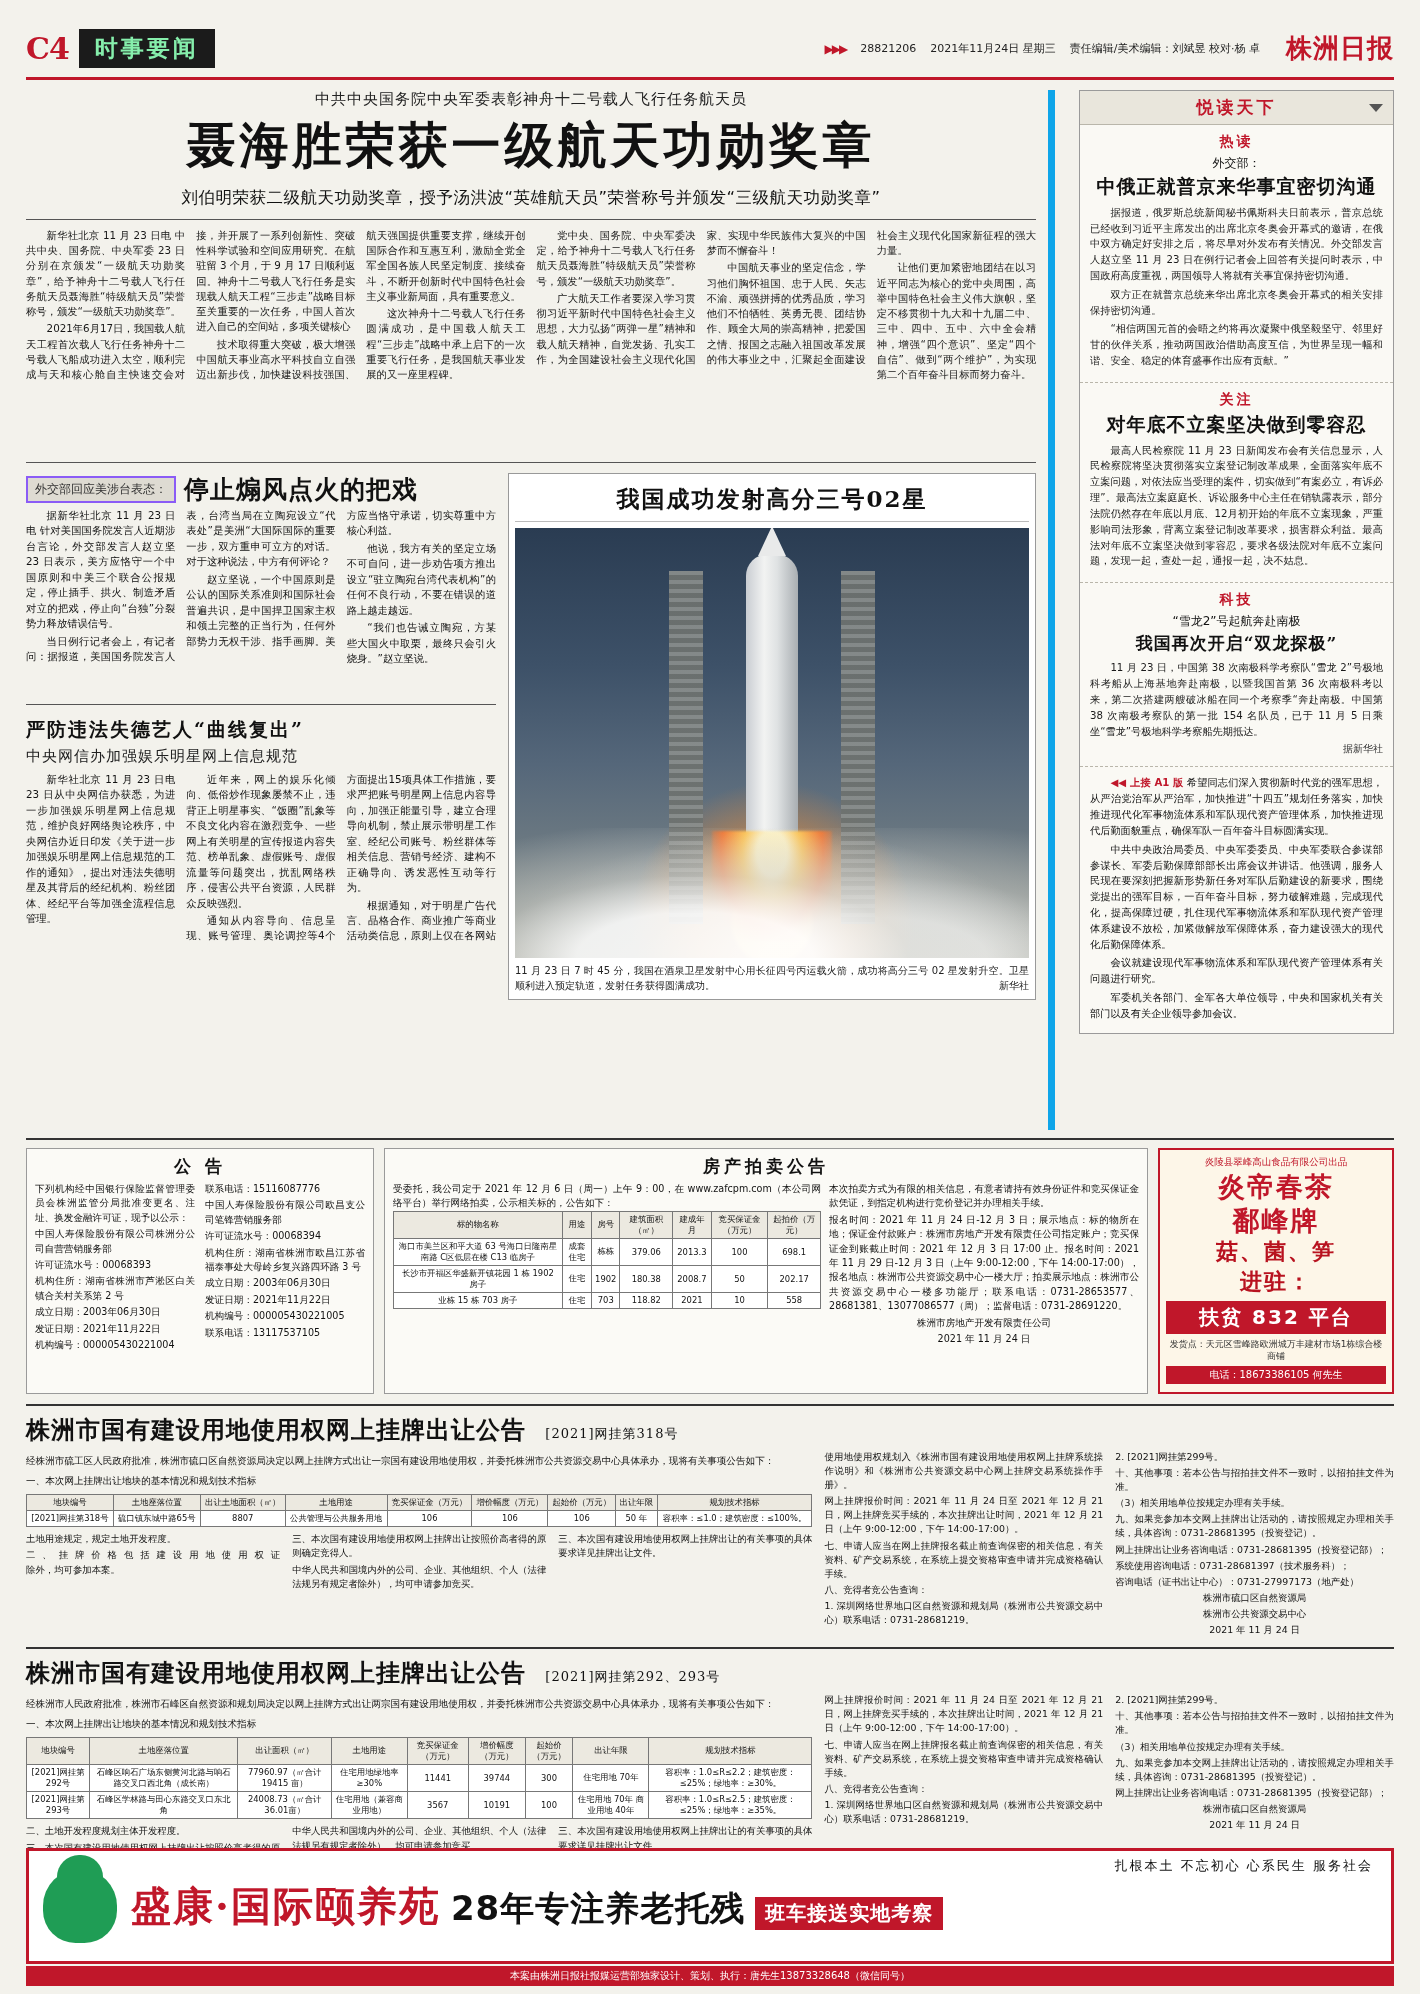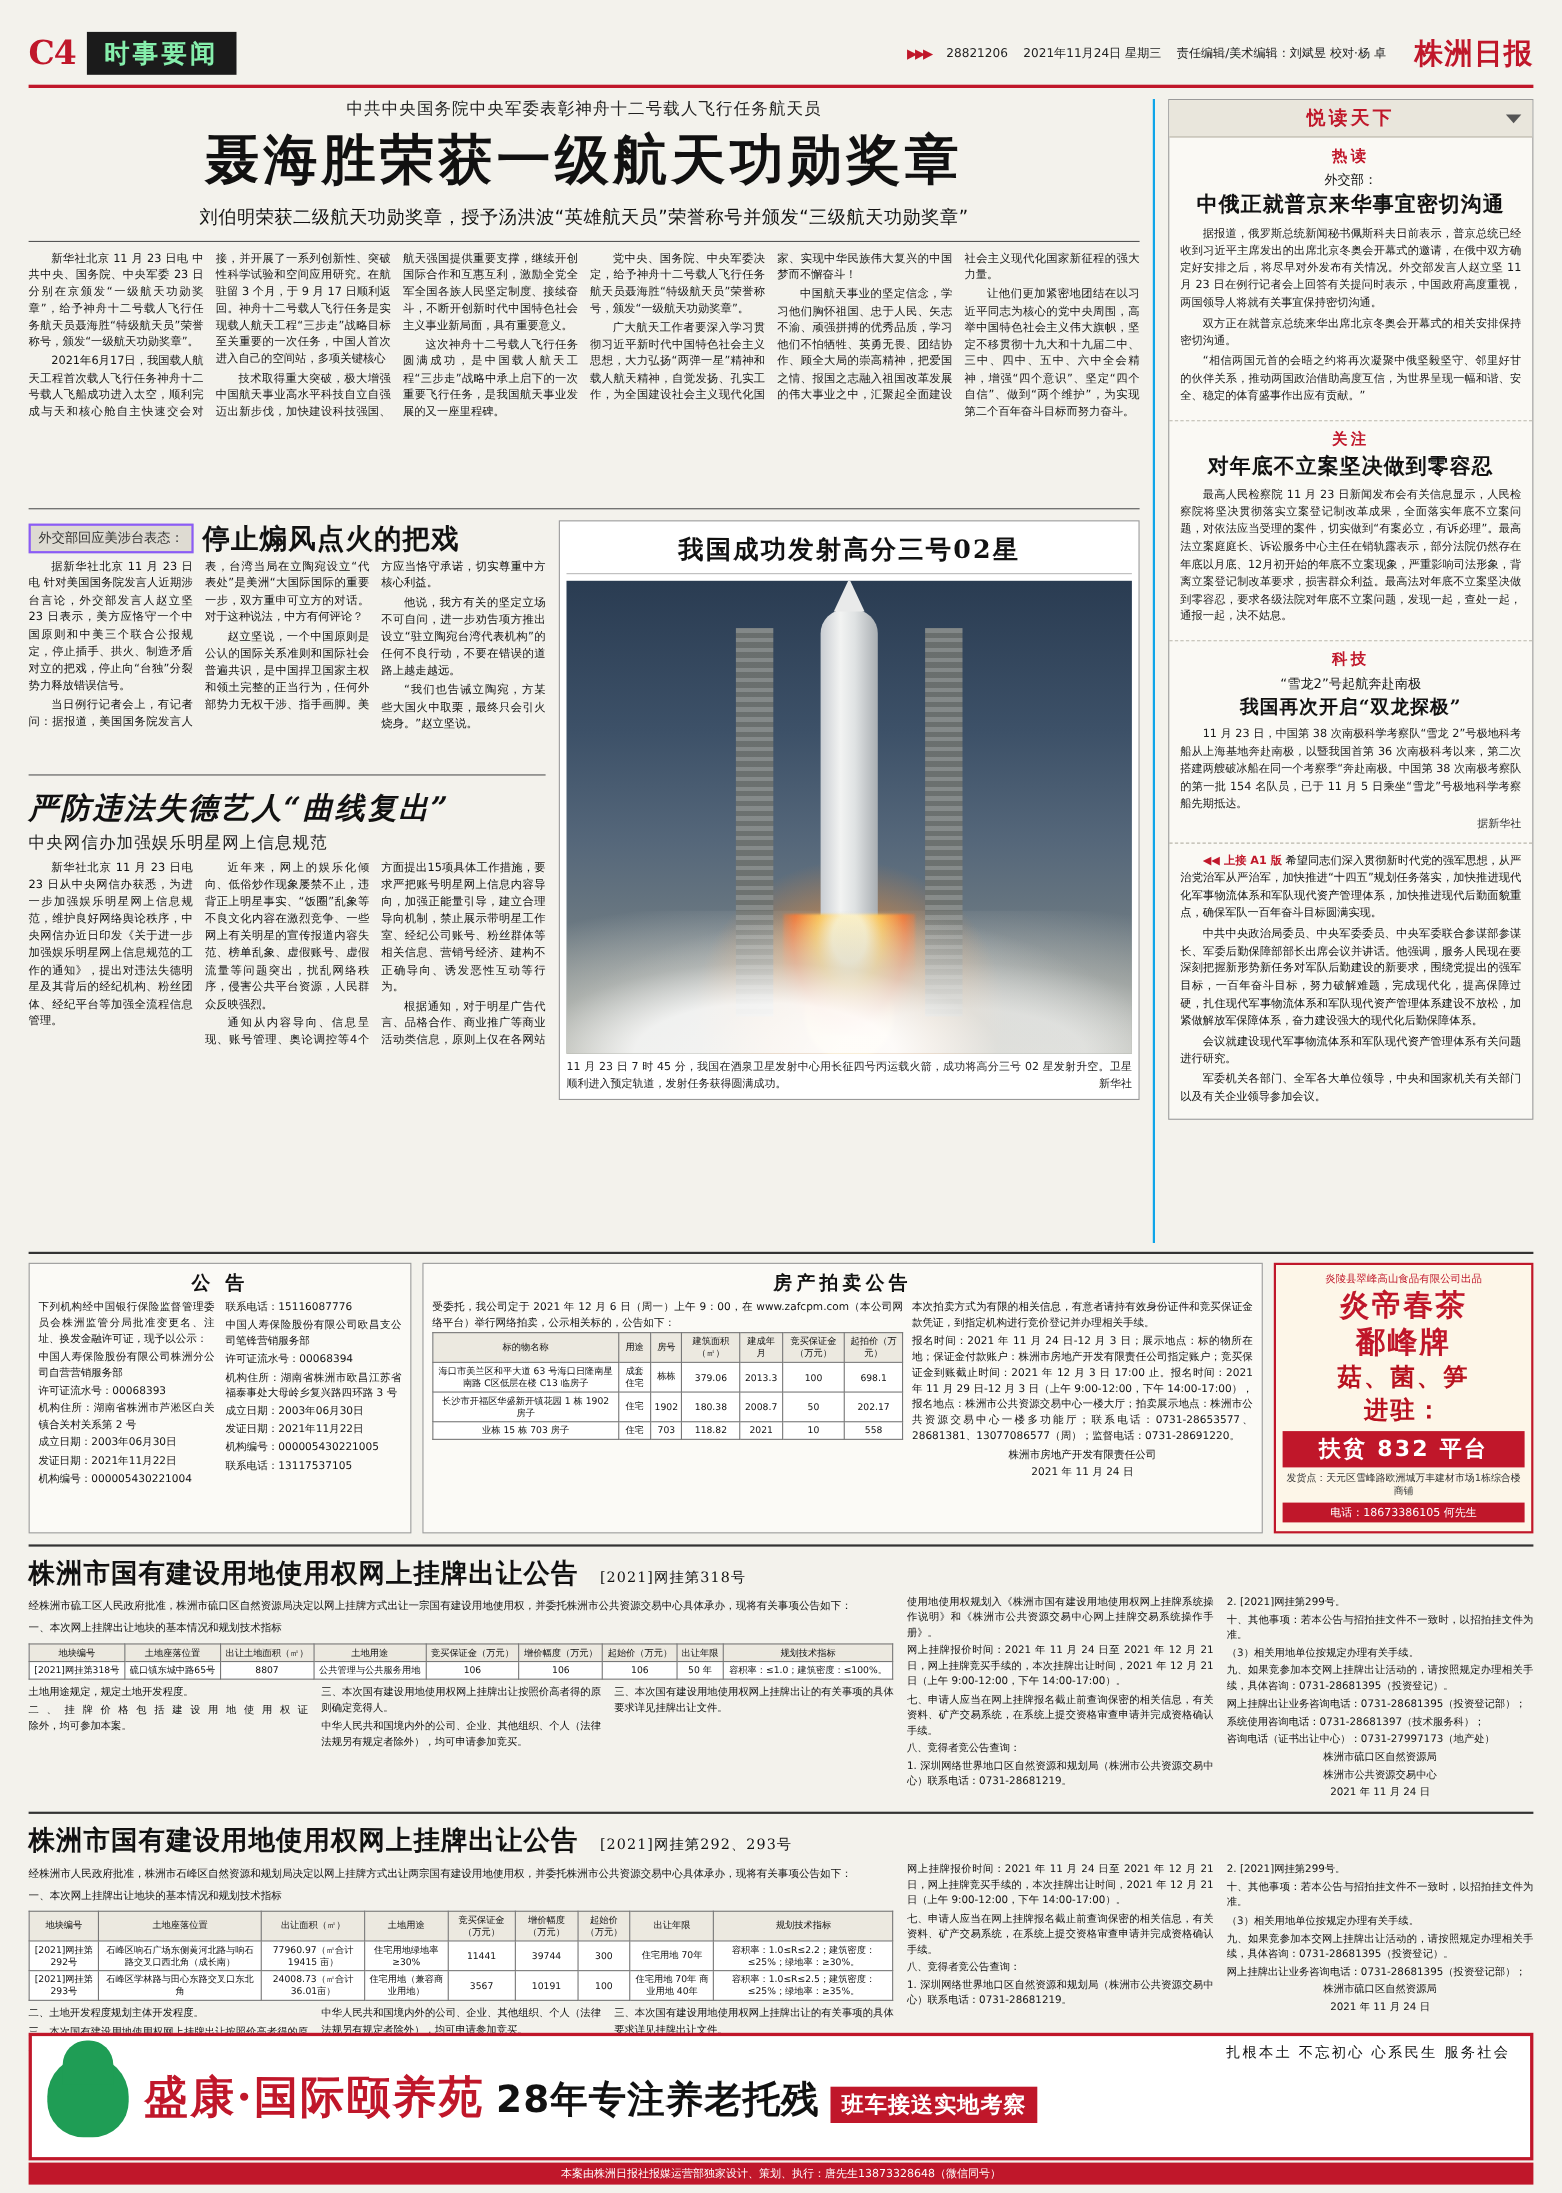--- a/index.html
+++ b/index.html
@@ -43,21 +43,21 @@
     color:#c0172a; font-size:26px; font-weight:bold;
     font-family:"DejaVu Serif", serif; letter-spacing:1px;
   }
 
   
   .body-grid {
     display:flex; gap:12px; margin-top:10px;
     height: 1040px;
   }
   .col-main { width: 1010px; position:relative; }
-  .col-side { width: 352px; border-left:2px solid #0ea5e9; padding-left:12px; }
+  .col-side { width: 352px; border-left:7px solid #0ea5e9; padding-left:24px; }
 
   
   .kicker {
     text-align:center; font-size:15px; color:#222; letter-spacing:1px;
     margin-bottom:4px;
   }
   .headline {
     text-align:center; font-size:49px; font-weight:bold; letter-spacing:4px;
     font-family:"DejaVu Serif","Liberation Serif", serif;
     margin: 2px 0 8px 0;
@@ -84,22 +84,22 @@
   .tag-title { display:flex; align-items:center; gap:8px; margin-bottom:2px;}
   .tagbox {
     background:#dedbd2; border:2px solid #8b5cf6; font-size:12px;
     padding:3px 7px; color:#333; white-space:nowrap;
   }
   .sec-head {
     font-size:25px; font-weight:bold; letter-spacing:1px;
     font-family:"DejaVu Serif", serif;
   }
   .sec-head-lg {
-    font-size:27px; font-weight:bold; letter-spacing:2px;
-    font-family:"DejaVu Serif", serif; margin-top:12px;font-style:italic;
+    font-size:19px; font-weight:bold; letter-spacing:2px;
+    font-family:"DejaVu Serif", serif; margin-top:12px;
   }
   .sec-sub { font-size:15px; color:#222; margin:4px 0 6px 0; letter-spacing:1px;}
   .cols-3 {
     column-count:3; column-gap:11px;
     font-size:10.3px; line-height:1.5; text-align:justify;
     height: 190px; overflow:hidden;
   }
   .cols-3 p { margin:0 0 2px 0; text-indent:2em; }
   .cols-3b {
     column-count:3; column-gap:11px;

